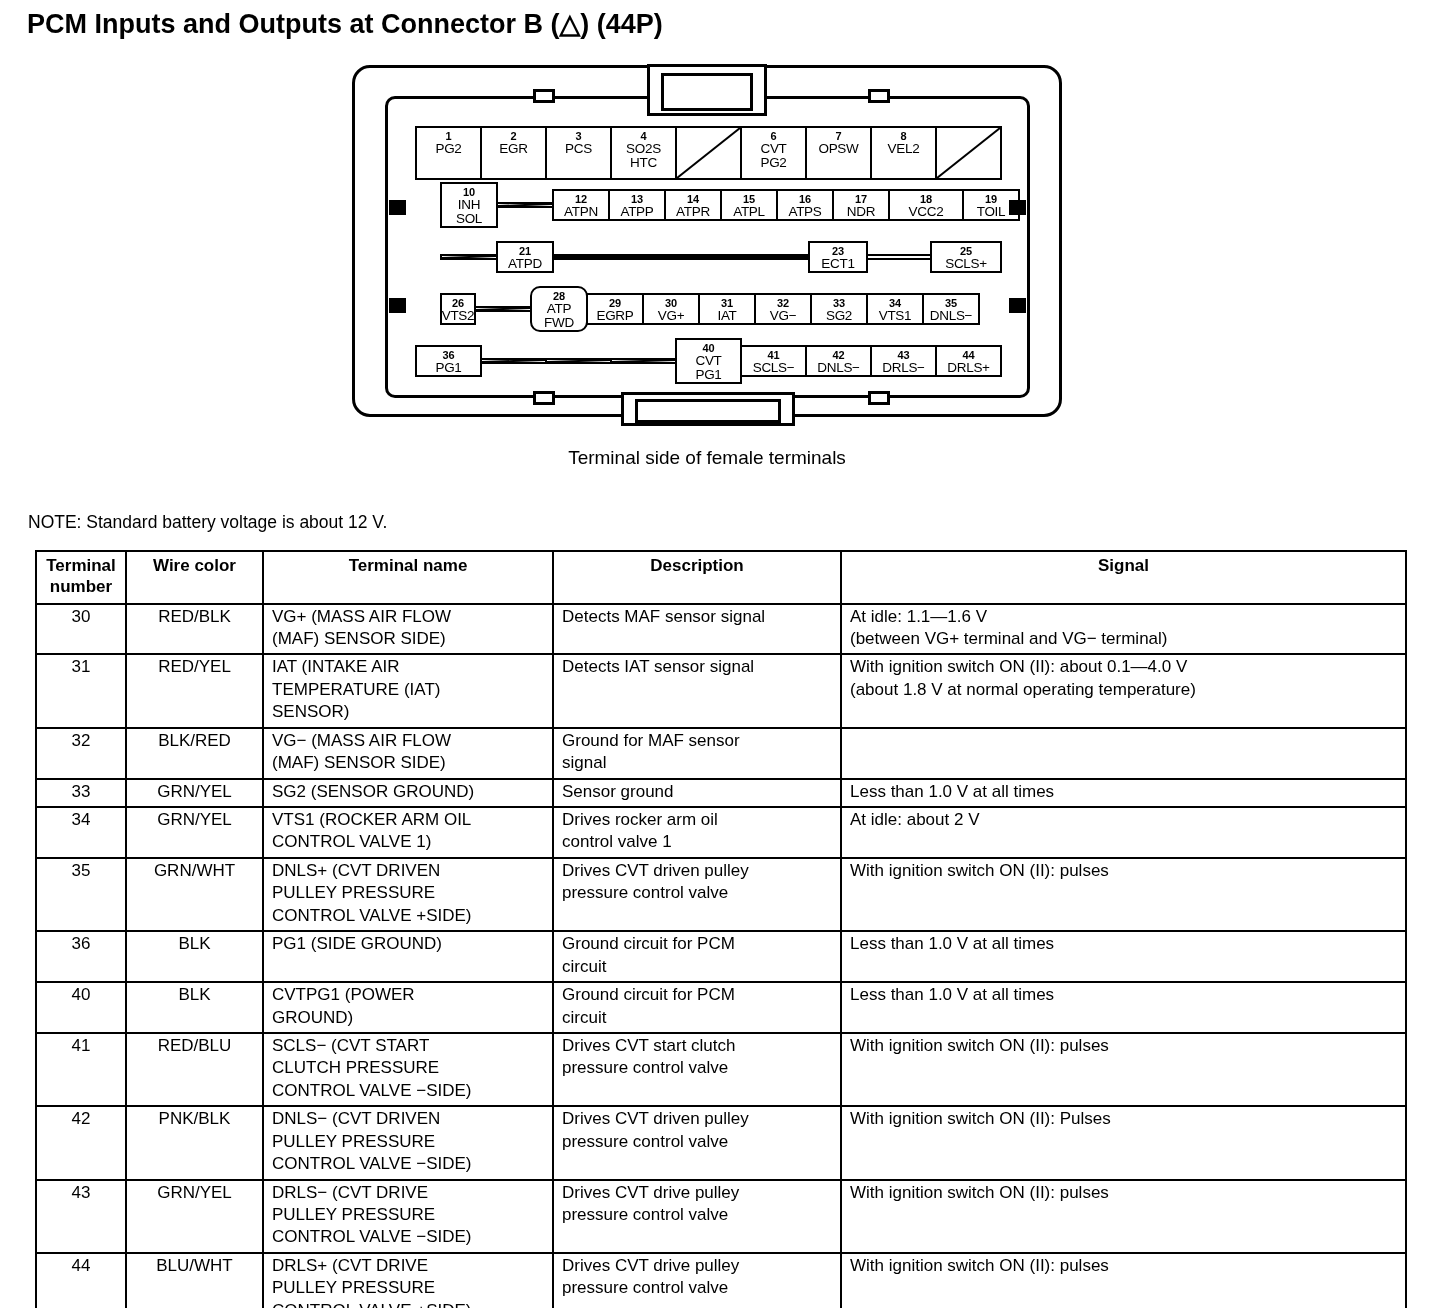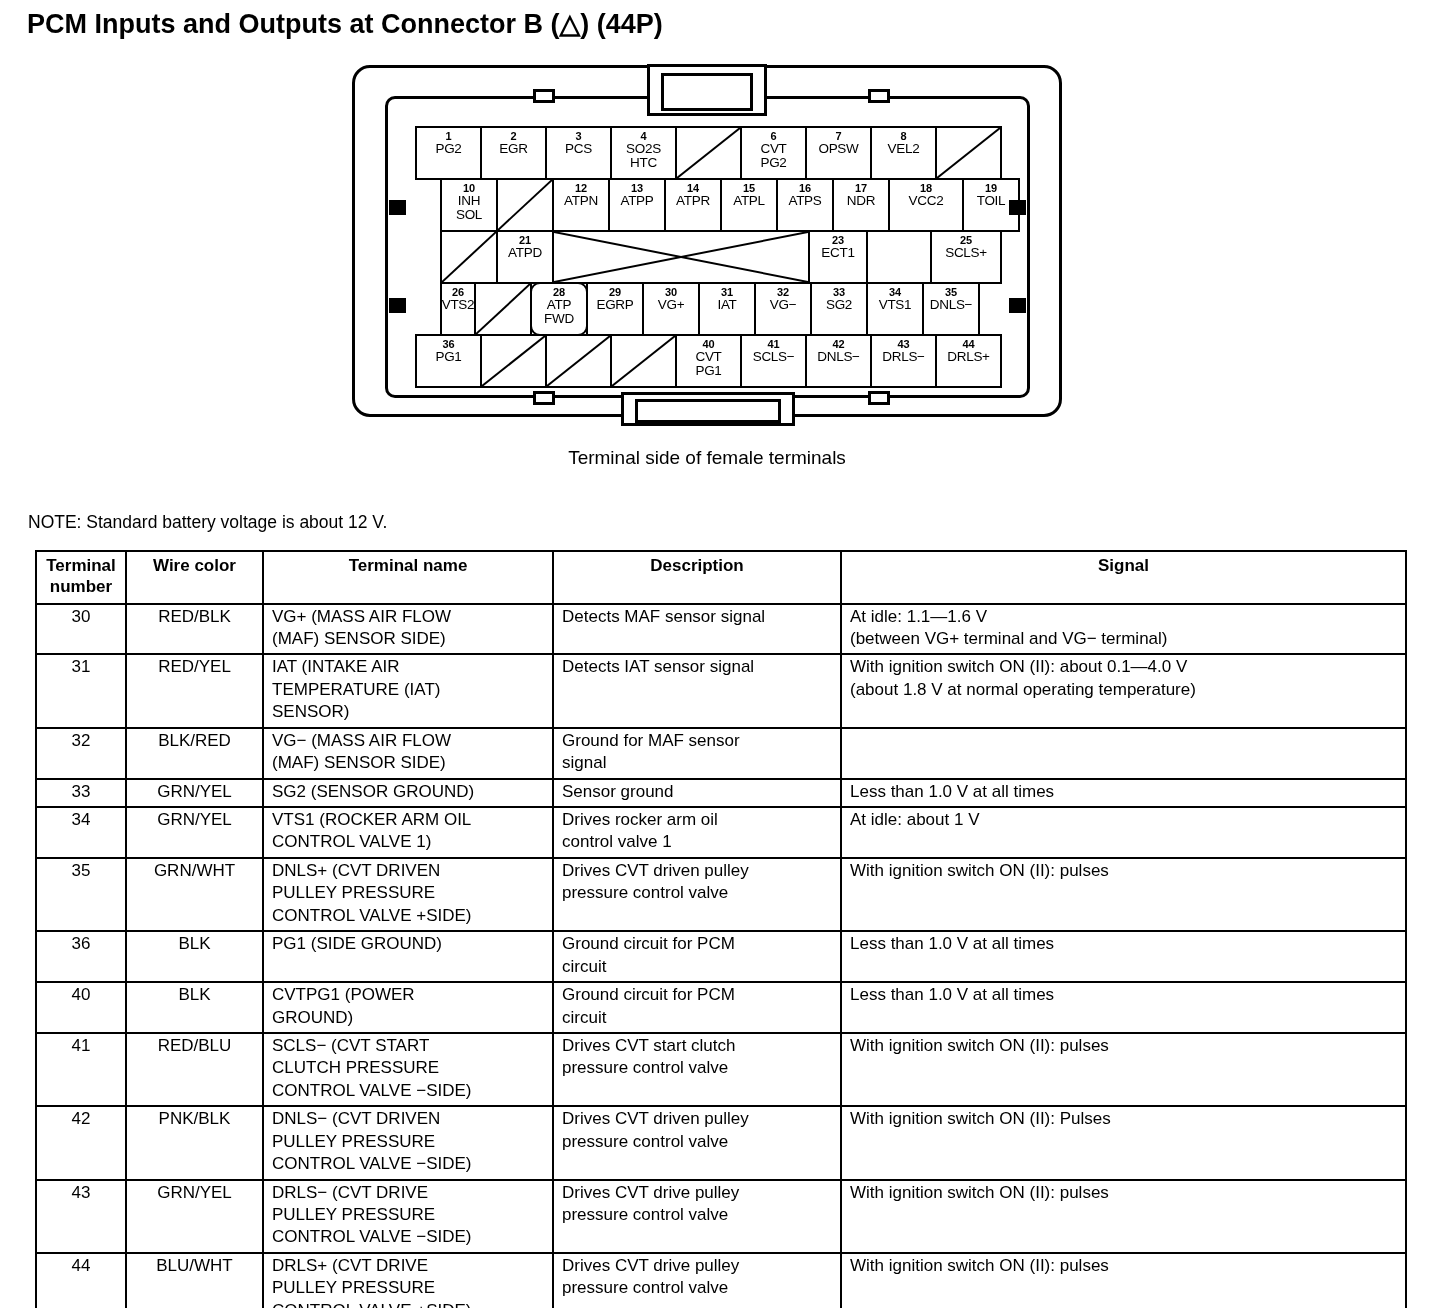--- a/index.html
+++ b/index.html
@@ -15,21 +15,21 @@
            border:3px solid #000; border-radius:18px; background:#fff; }
   .latch { position:absolute; left:50%; transform:translateX(-50%); top:-4px;
            width:120px; height:52px; border:3px solid #000; background:#fff; z-index:3; }
   .latch-inner { margin:6px auto 0; width:92px; height:38px; border:3px solid #000; }
 
   .body-block { position:absolute; left:30px; top:28px; width:645px; height:302px;
                 border:3px solid #000; border-radius:10px; background:#fff; }
 
   .pin-rows { padding-top:27px; }
   .pin-row { display:flex; height:54px; position:relative; }
-  .pin-row + .pin-row { margin-top:-2px; }
+  .pin-row + .pin-row { margin-top:-2px;align-items:center; }
   .cell { position:relative; border:2px solid #000; margin-left:-2px; background:#fff;
           display:flex; flex-direction:column; align-items:center; padding-top:2px; flex:0 0 auto; }
   .cell:first-child { margin-left:0; }
   .pin-num { font-size:11px; font-weight:700; line-height:1.1; }
   .pin-label { font-size:13.5px; font-weight:400; line-height:1.03; text-align:center;
                white-space:pre-line; letter-spacing:-0.3px; }
   .diag-svg { position:absolute; left:0; top:0; width:100%; height:100%; }
 
   .notch { position:absolute; width:17px; height:15px; background:#000; z-index:2; }
   .notch-l1 { left:1px;  top:101px; }
@@ -343,21 +343,21 @@
           <td class="td-desc">Sensor ground</td>
           <td class="td-signal">Less than 1.0 V at all times</td>
         </tr>
         <tr>
           <td class="td-terminal">34</td>
           <td class="td-wire">GRN/YEL</td>
           <td class="td-name">VTS1 (ROCKER ARM OIL
 CONTROL VALVE 1)</td>
           <td class="td-desc">Drives rocker arm oil
 control valve 1</td>
-          <td class="td-signal">At idle: about 1 V</td>
+          <td class="td-signal">At idle: about 2 V</td>
         </tr>
         <tr>
           <td class="td-terminal">35</td>
           <td class="td-wire">GRN/WHT</td>
           <td class="td-name">DNLS+ (CVT DRIVEN
 PULLEY PRESSURE
 CONTROL VALVE +SIDE)</td>
           <td class="td-desc">Drives CVT driven pulley
 pressure control valve</td>
           <td class="td-signal">With ignition switch ON (II): pulses</td>

